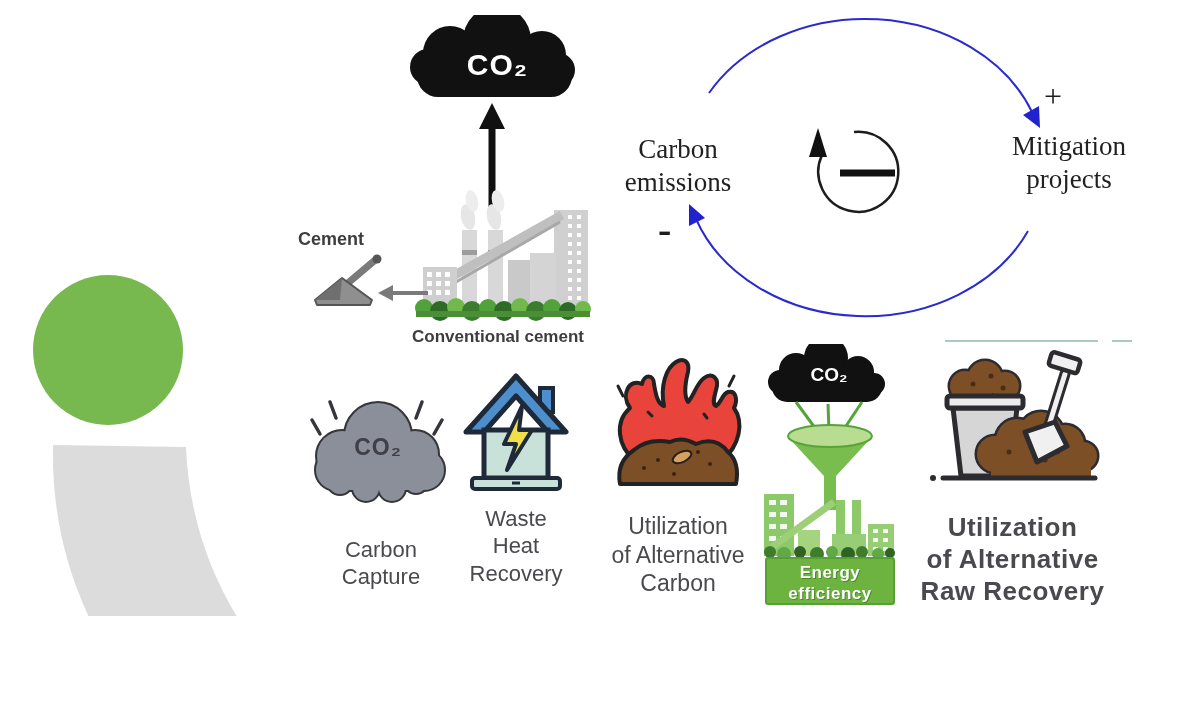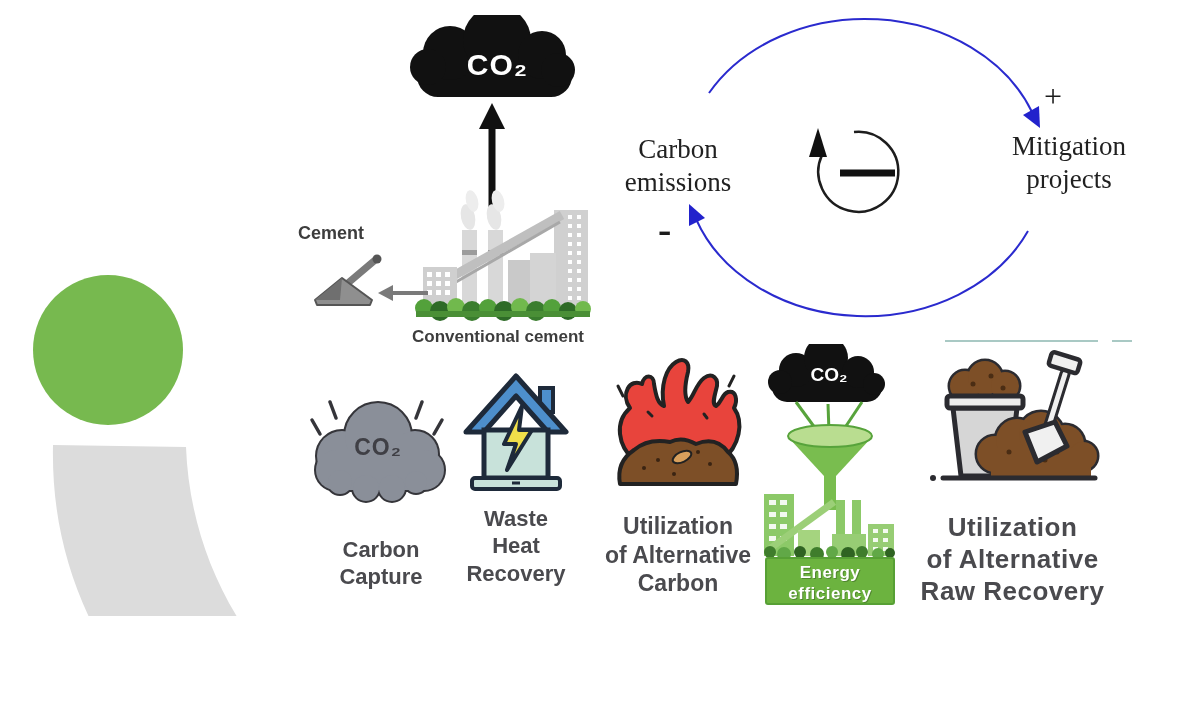--- a/index.html
+++ b/index.html
@@ -8,21 +8,21 @@
   .abs{position:absolute;}
   svg{display:block;}
 
   
   #bg-svg{left:0;top:0;}
 
   
   #prod-svg{left:290px;top:15px;}
   .co2-top-label{left:440px;top:48px;width:115px;text-align:center;color:#ffffff;
                  font-size:30px;font-weight:bold;letter-spacing:1px;}
-  .cement-label{left:298px;top:223px;width:90px;color:#3d3d3d;font-size:18px;font-weight:700;}
+  .cement-label{left:298px;top:229px;width:90px;color:#3d3d3d;font-size:18px;font-weight:700;}
   .conv-caption{left:393px;top:326px;width:210px;text-align:center;color:#3d3d3d;
                 font-size:17px;font-weight:700;line-height:1.25;}
 
   
   #loop-svg{left:600px;top:5px;}
   .loop-label{font-family:"Liberation Serif",serif;color:#212121;font-size:27px;
               line-height:1.22;text-align:center;}
   .loop-left{left:598px;top:133px;width:160px;}
   .loop-right{left:980px;top:130px;width:178px;}
   .polarity{font-family:"Liberation Serif",serif;color:#1c1c1c;}
@@ -39,21 +39,21 @@
   .ee-co2{left:780px;top:364px;width:98px;text-align:center;color:#ffffff;
           font-size:19px;font-weight:700;}
   .ee-badge-text{left:766px;top:562px;width:128px;text-align:center;color:#ffffff;
                  font-size:17px;font-weight:700;line-height:1.25;
                  text-shadow:1px 1px 0 rgba(0,0,0,0.25);letter-spacing:0.5px;}
   #ar-svg{left:925px;top:348px;}
   .teal-line{top:340px;height:2px;background:#a9c9c4;}
   .teal-line-a{left:945px;width:153px;}
   .teal-line-b{left:1112px;width:20px;}
 
-  .icon-label{color:#4a4a4e;text-align:center;font-weight:700;line-height:1.24;}
+  .icon-label{color:#4a4a4e;text-align:center;font-weight:400;line-height:1.24;}
   .cc-label{left:296px;top:536px;width:170px;font-size:22px;}
   .wh-label{left:452px;top:505px;width:128px;font-size:22px;}
   .af-label{left:592px;top:512px;width:172px;font-size:23px;}
   .ar-label{left:905px;top:511px;width:215px;font-size:26px;font-weight:700;letter-spacing:0.5px;}
 </style>
 </head>
 <body>
 
 <div id="canvas">
 

